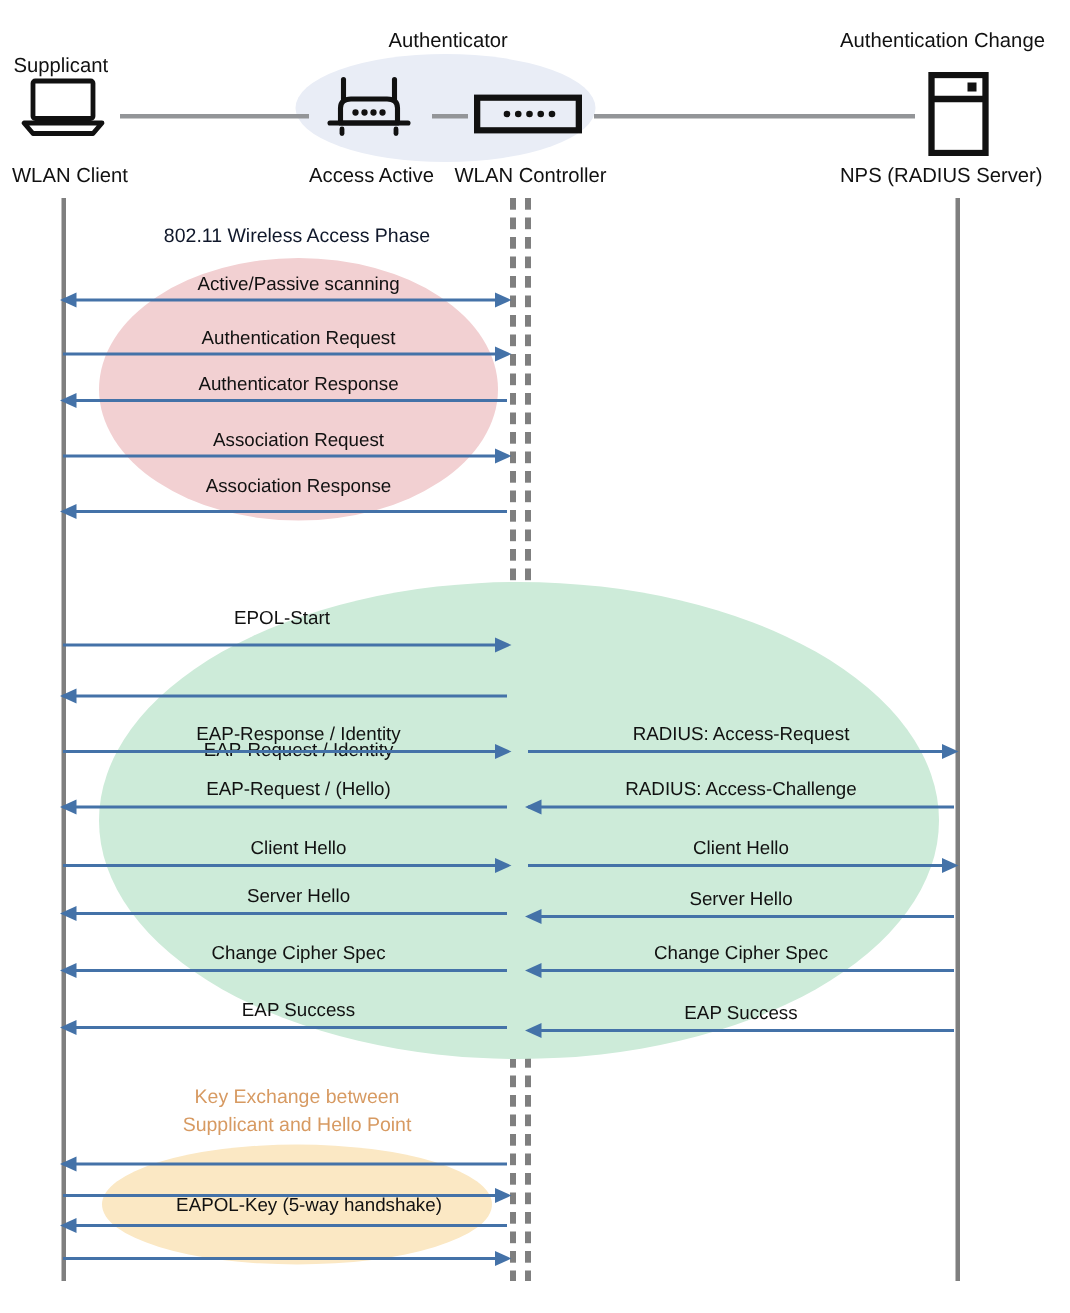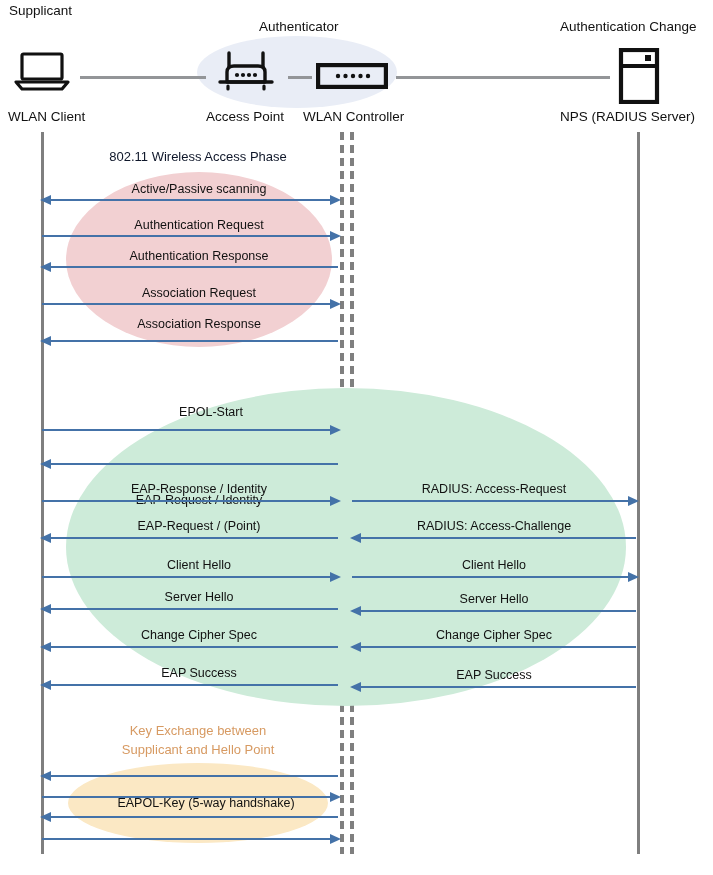--- a/index.html
+++ b/index.html
@@ -40,21 +40,21 @@
 <body>
 
 <div id="stage">
 
   <div class="auth-ellipse" style="left:197px;top:36px;width:200px;height:72px;"></div>
 
   <div class="link-line" style="left:80px;top:76px;width:126px;"></div>
   <div class="link-line" style="left:288px;top:76px;width:24px;"></div>
   <div class="link-line" style="left:396px;top:76px;width:214px;"></div>
 
-  <div class="actor-role" style="left:9px;top:3px;">Supplicant</div>
+  <div class="actor-role" style="left:9px;top:36px;">Supplicant</div>
   <div class="actor-role" style="left:259px;top:19px;">Authenticator</div>
   <div class="actor-role" style="left:560px;top:19px;">Authentication Change</div>
 
   <div class="icon-wrap" style="left:13px;top:52px;">
     <svg width="58" height="40" viewBox="0 0 58 40">
       <rect x="9" y="2" width="40" height="25" rx="1.5" fill="none" stroke="#111" stroke-width="3.2"></rect>
       <path d="M3 30 L55 30 L49 37 L9 37 Z" fill="none" stroke="#111" stroke-width="3.2" stroke-linejoin="round"></path>
     </svg>
   </div>
   <div class="actor-name" style="left:8px;top:109px;">WLAN Client</div>
@@ -66,21 +66,21 @@
       <path d="M11 32 L11 22 Q11 16 18 16 L42 16 Q49 16 49 22 L49 32 Z" fill="none" stroke="#111" stroke-width="3.4" stroke-linejoin="round"></path>
       <line x1="4" y1="32" x2="56" y2="32" stroke="#111" stroke-width="3.4" stroke-linecap="round"></line>
       <line x1="12" y1="36" x2="12" y2="39" stroke="#111" stroke-width="3.2" stroke-linecap="round"></line>
       <line x1="48" y1="36" x2="48" y2="39" stroke="#111" stroke-width="3.2" stroke-linecap="round"></line>
       <circle cx="21" cy="25" r="2.1" fill="#111"></circle>
       <circle cx="27" cy="25" r="2.1" fill="#111"></circle>
       <circle cx="33" cy="25" r="2.1" fill="#111"></circle>
       <circle cx="39" cy="25" r="2.1" fill="#111"></circle>
     </svg>
   </div>
-  <div class="actor-name" style="left:206px;top:109px;">Access Point</div>
+  <div class="actor-name" style="left:206px;top:109px;">Access Active</div>
 
   <div class="icon-wrap" style="left:316px;top:63px;">
     <svg width="72" height="26" viewBox="0 0 72 26">
       <rect x="2" y="2" width="68" height="22" fill="none" stroke="#111" stroke-width="4.4"></rect>
       <circle cx="22" cy="13" r="2.2" fill="#111"></circle>
       <circle cx="29.5" cy="13" r="2.2" fill="#111"></circle>
       <circle cx="37" cy="13" r="2.2" fill="#111"></circle>
       <circle cx="44.5" cy="13" r="2.2" fill="#111"></circle>
       <circle cx="52" cy="13" r="2.2" fill="#111"></circle>
     </svg>
@@ -106,47 +106,47 @@
 
   <div class="msg-label" style="left:199px;top:182px;">Active/Passive scanning</div>
   <div class="msg-line" style="left:42px;top:199px;width:296px;"></div>
   <div class="arrow-head right" style="left:330px;top:194.5px;"></div>
   <div class="arrow-head left" style="left:40px;top:194.5px;"></div>
 
   <div class="msg-label" style="left:199px;top:218px;">Authentication Request</div>
   <div class="msg-line" style="left:42px;top:235px;width:296px;"></div>
   <div class="arrow-head right" style="left:330px;top:230.5px;"></div>
 
-  <div class="msg-label" style="left:199px;top:249px;">Authentication Response</div>
+  <div class="msg-label" style="left:199px;top:249px;">Authenticator Response</div>
   <div class="msg-line" style="left:42px;top:266px;width:296px;"></div>
   <div class="arrow-head left" style="left:40px;top:261.5px;"></div>
 
   <div class="msg-label" style="left:199px;top:286px;">Association Request</div>
   <div class="msg-line" style="left:42px;top:303px;width:296px;"></div>
   <div class="arrow-head right" style="left:330px;top:298.5px;"></div>
 
   <div class="msg-label" style="left:199px;top:317px;">Association Response</div>
   <div class="msg-line" style="left:42px;top:340px;width:296px;"></div>
   <div class="arrow-head left" style="left:40px;top:335.5px;"></div>
 
   <div class="phase-ellipse" style="left:66px;top:388px;width:560px;height:318px;background:#cdebd9;"></div>
 
-  <div class="msg-label" style="left:211px;top:405px;">EPOL-Start</div>
+  <div class="msg-label" style="left:188px;top:405px;">EPOL-Start</div>
   <div class="msg-line" style="left:42px;top:429px;width:296px;"></div>
   <div class="arrow-head right" style="left:330px;top:424.5px;"></div>
 
   <div class="msg-label" style="left:199px;top:445px;margin-top:48px;">EAP-Request / Identity</div>
   <div class="msg-line" style="left:42px;top:463px;width:296px;"></div>
   <div class="arrow-head left" style="left:40px;top:458.5px;"></div>
 
   <div class="msg-label" style="left:199px;top:482px;">EAP-Response / Identity</div>
   <div class="msg-line" style="left:42px;top:500px;width:296px;"></div>
   <div class="arrow-head right" style="left:330px;top:495.5px;"></div>
 
-  <div class="msg-label" style="left:199px;top:519px;">EAP-Request / (Point)</div>
+  <div class="msg-label" style="left:199px;top:519px;">EAP-Request / (Hello)</div>
   <div class="msg-line" style="left:42px;top:537px;width:296px;"></div>
   <div class="arrow-head left" style="left:40px;top:532.5px;"></div>
 
   <div class="msg-label" style="left:199px;top:558px;">Client Hello</div>
   <div class="msg-line" style="left:42px;top:576px;width:296px;"></div>
   <div class="arrow-head right" style="left:330px;top:571.5px;"></div>
 
   <div class="msg-label" style="left:199px;top:590px;">Server Hello</div>
   <div class="msg-line" style="left:42px;top:608px;width:296px;"></div>
   <div class="arrow-head left" style="left:40px;top:603.5px;"></div>

